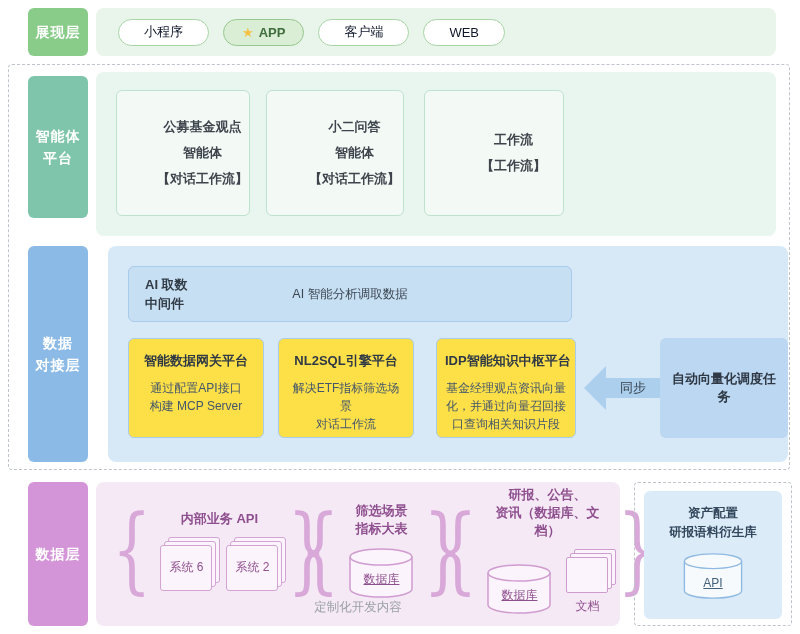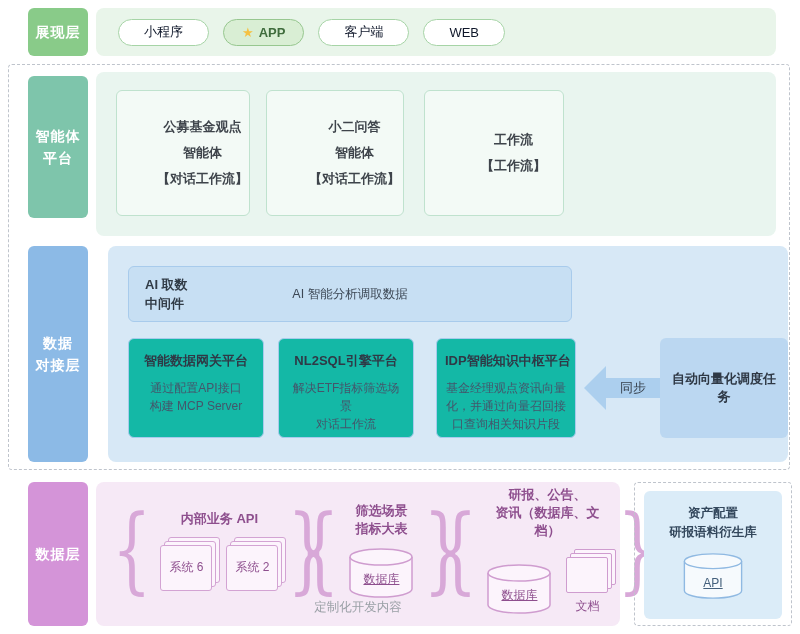--- a/index.html
+++ b/index.html
@@ -45,21 +45,21 @@
     color:#3E444B; font-size:13px; font-weight:bold; line-height:26px; text-align:center;padding-left:39px; }
 
   
   #mw-box { position:absolute; left:20px; top:20px; width:444px; height:56px;
     background:#C7DFF3; border:1px solid #A8CBEC; border-radius:6px;
     display:flex; align-items:center; padding:0 16px; }
   .mw-title { position:relative; z-index:2; font-size:13px; font-weight:bold; color:#313b46; line-height:19px; }
   .mw-desc { position:absolute; left:0; right:0; text-align:center; font-size:12.5px; color:#3c4754; }
 
   
-  .pbox { position:absolute; top:92px; height:100px; background:#14b8a6;
+  .pbox { position:absolute; top:92px; height:100px; background:#fde047;
     border:1px solid #A8CBEC; border-radius:6px; padding:13px 8px 8px; text-align:center; }
   .pbox .pt { font-size:13px; font-weight:bold; color:#2f3946; margin-bottom:9px; white-space:nowrap; }
   .pbox .pd { font-size:12px; color:#44566b; line-height:18px; }
 
   
   #sync-arrow { position:absolute; left:476px; top:120px; width:76px; height:44px; }
   .arr-head { position:absolute; left:0; top:0; width:0; height:0;
     border-top:22px solid transparent; border-bottom:22px solid transparent;
     border-right:22px solid var(--c-arrow,#ACCFEE); }
   .arr-shaft { position:absolute; left:22px; right:0; top:12px; height:20px;

